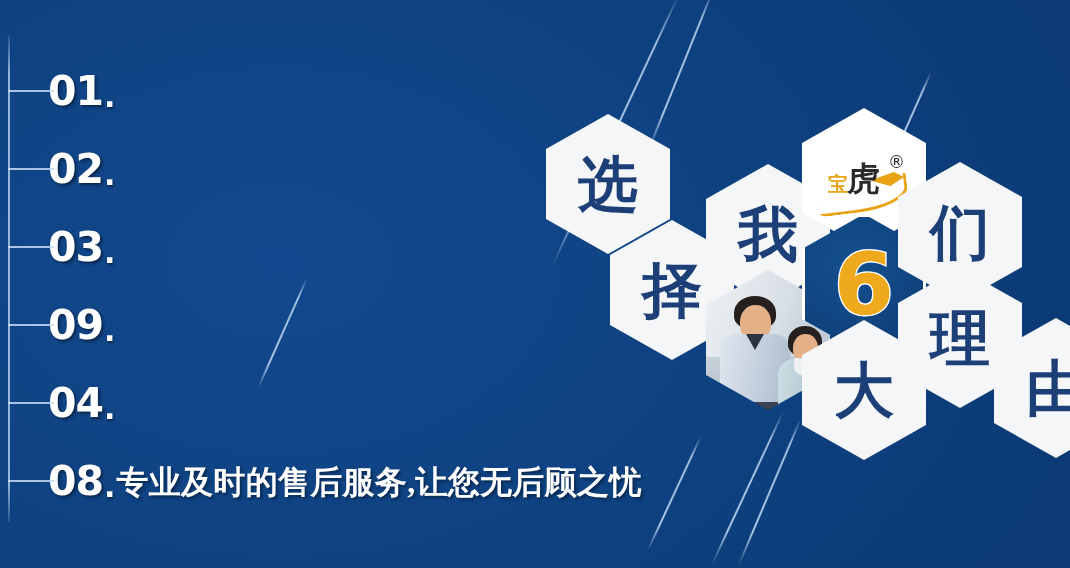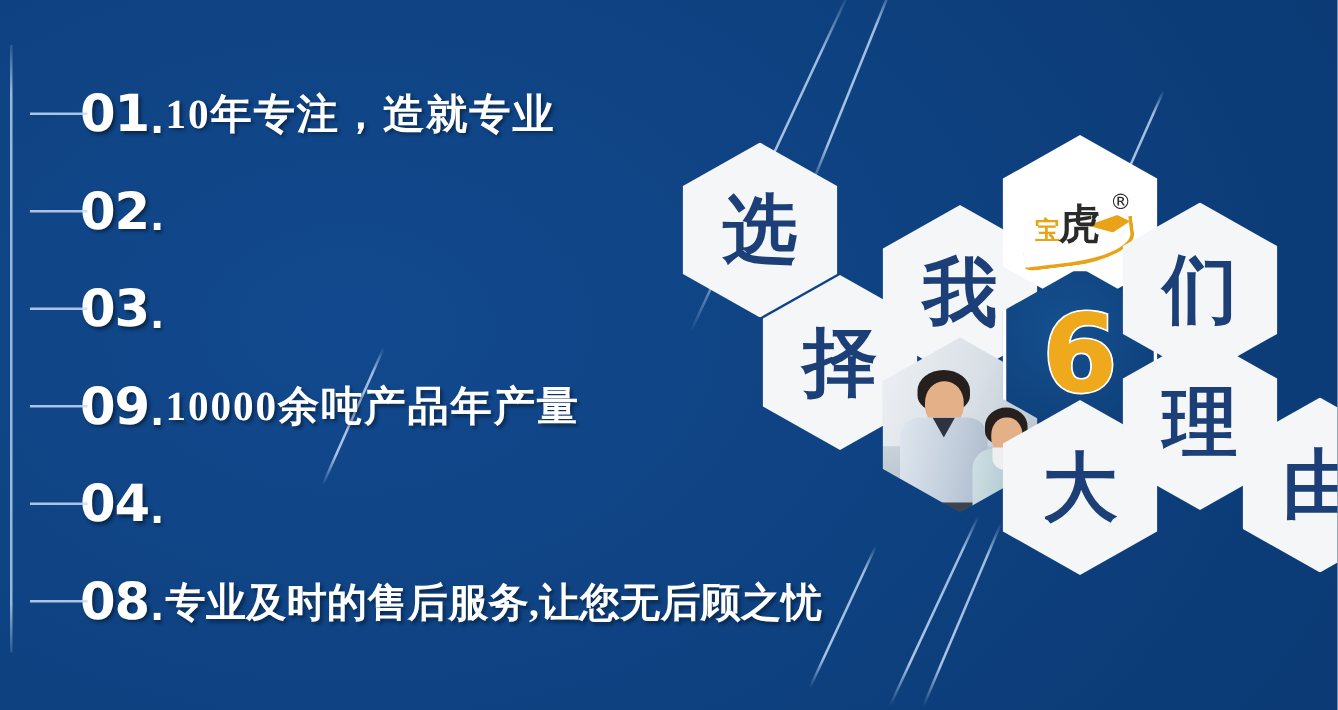--- a/index.html
+++ b/index.html
@@ -45,21 +45,21 @@
   .axis-line {
     position: absolute;
     left: 8px;
     top: 36px;
     width: 2px;
     height: 486px;
     background: linear-gradient(to bottom, rgba(186,212,242,0.15), rgba(186,212,242,0.8) 8%, rgba(186,212,242,0.8) 92%, rgba(186,212,242,0.15));
   }
   .rows {
     position: absolute;
-    left: 16px;
+    left: 0;
     top: 52px;
     width: 100%;
   }
   .row {
     position: relative;
     display: flex;
     align-items: center;
     height: 78px;
   }
   .tick {
@@ -279,40 +279,38 @@
   </div>
 
   <div class="list-area">
     <div class="axis-line"></div>
     <div class="rows">
 
       <div class="row">
         <span class="tick"></span>
         <span class="num">01</span>
         <span class="dot">.</span>
-        <span class="txt">10年专注，造就专业</span>
       </div>
 
       <div class="row">
         <span class="tick"></span>
         <span class="num">02</span>
         <span class="dot">.</span>
       </div>
 
       <div class="row">
         <span class="tick"></span>
         <span class="num">03</span>
         <span class="dot">.</span>
       </div>
 
       <div class="row">
         <span class="tick"></span>
         <span class="num">09</span>
         <span class="dot">.</span>
-        <span class="txt">10000余吨产品年产量</span>
       </div>
 
       <div class="row dense">
         <span class="tick"></span>
         <span class="num">04</span>
         <span class="dot">.</span>
       </div>
 
       <div class="row dense">
         <span class="tick"></span>

